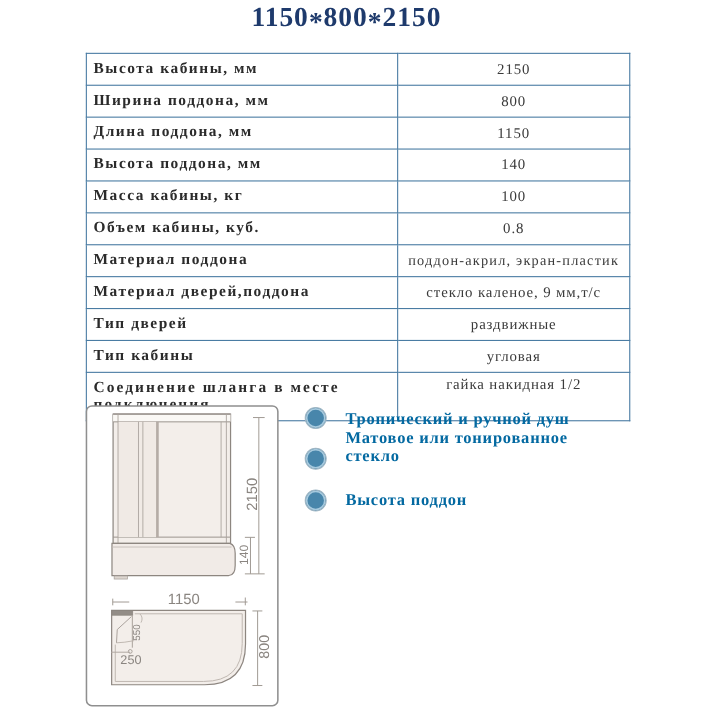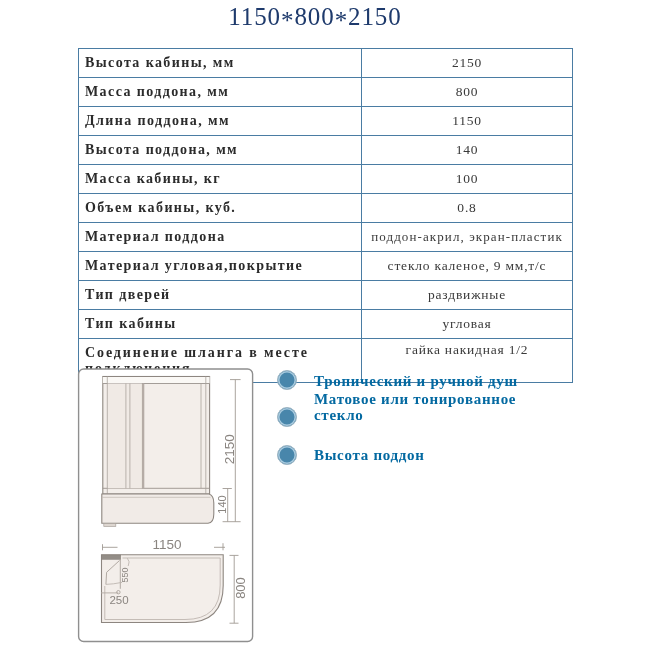--- a/index.html
+++ b/index.html
@@ -1,19 +1,19 @@
 <!DOCTYPE html>
 <html><head>
 <meta charset="utf-8">
 <style>
   html,body{margin:0;padding:0;}
   body{width:650px;height:650px;background:#ffffff;position:relative;overflow:hidden;
        font-family:"Liberation Serif", serif;}
   .title{position:absolute;left:0;top:3px;width:630px;text-align:center;
-         font-size:25px;font-weight:normal;color:#1e3a6c;letter-spacing:0.9px;}
+         font-size:25px;font-weight:bold;color:#1e3a6c;letter-spacing:0.9px;}
   table.spec{position:absolute;left:78px;top:48px;border-collapse:collapse;
              width:468px;table-layout:fixed;}
   table.spec td{border:1.5px solid #4a7ca3;padding:6px;vertical-align:middle;}
   td.k{width:270px;font-size:14px;font-weight:bold;color:#2b2b2b;
        padding-left:10px;letter-spacing:1.4px;}
   td.v{width:198px;text-align:center;font-size:13.5px;color:#3a3a3a;letter-spacing:0.8px;white-space:nowrap;}
   tr.r{height:23.3px;}
   tr.rl{height:33.5px;}
   .ficon{position:absolute;width:18px;height:18px;border-radius:50%;
          border:1px solid #9fb6c4;background:#4886ab;
@@ -28,21 +28,21 @@
 
 <table class="spec">
 
   <tbody>
       <tr class="r">
         <td class="k">Высота кабины, мм</td>
         <td class="v">2150</td>
       </tr>
 
   <tr class="r">
-        <td class="k">Масса поддона, мм</td>
+        <td class="k">Ширина поддона, мм</td>
         <td class="v">800</td>
       </tr>
 
   <tr class="r">
         <td class="k">Длина поддона, мм</td>
         <td class="v">1150</td>
       </tr>
 
   <tr class="r">
         <td class="k">Высота поддона, мм</td>
@@ -59,21 +59,21 @@
         <td class="v">0.8</td>
       </tr>
 
   <tr class="r">
         <td class="k">Материал поддона</td>
         <td class="v" style="letter-spacing:1.1px;font-size:13px">поддон-акрил, экран-пластик</td>
       </tr>
 
 
   <tr class="r">
-        <td class="k">Материал угловая,покрытие</td>
+        <td class="k">Материал дверей,поддона</td>
         <td class="v">стекло каленое, 9 мм,т/с</td>
       </tr>
 
   <tr class="r">
         <td class="k">Тип дверей</td>
         <td class="v">раздвижные</td>
       </tr>
 
   <tr class="r">
         <td class="k">Тип кабины</td>

